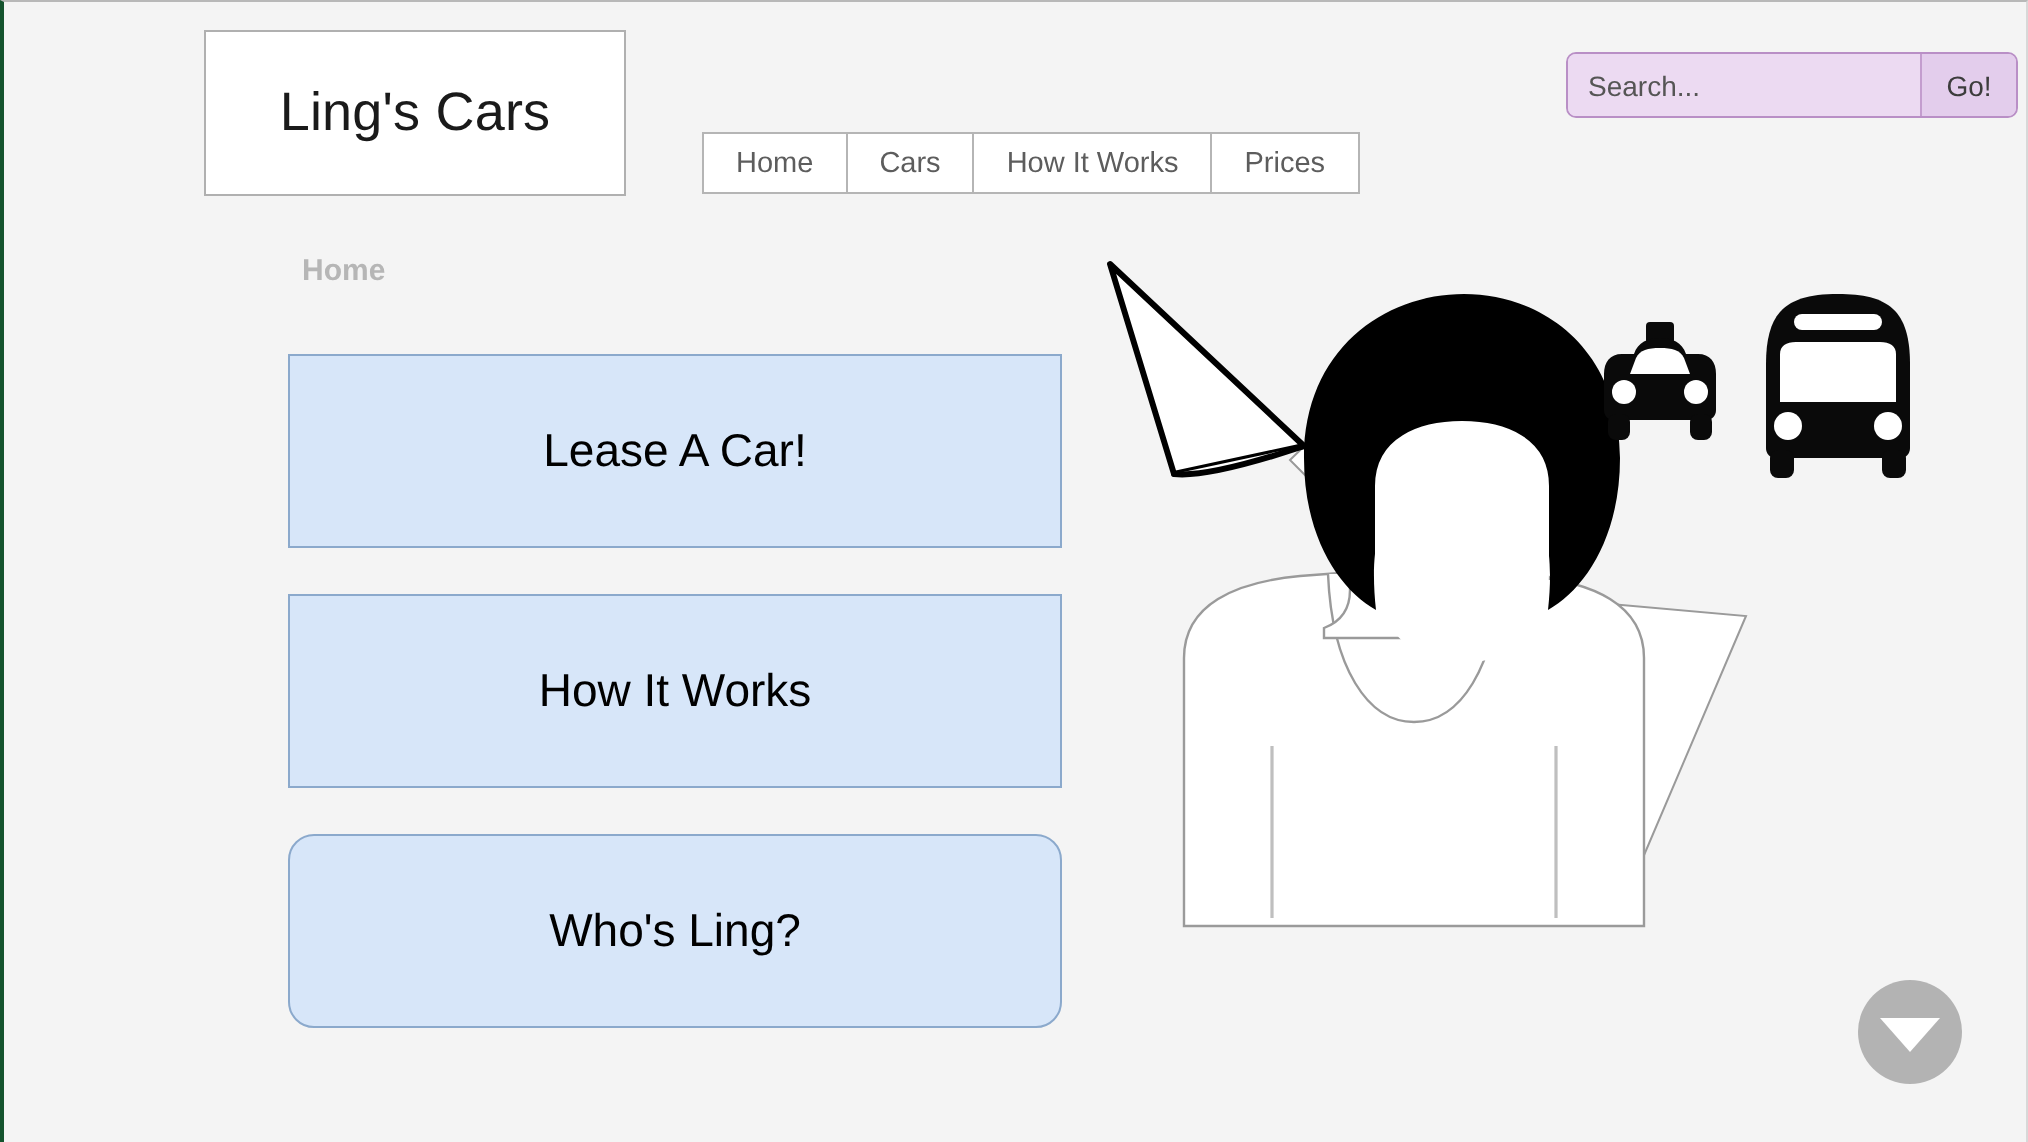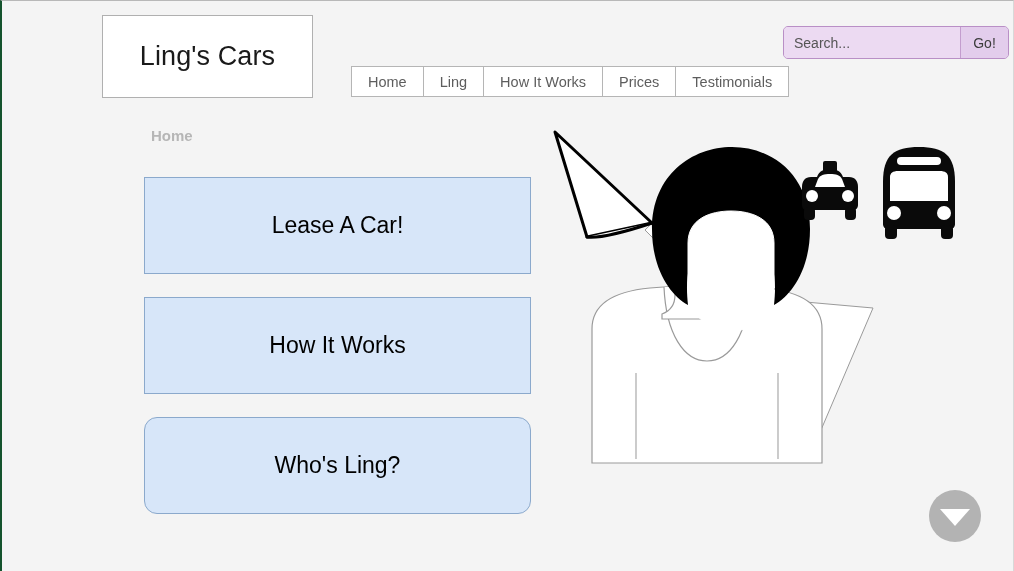--- a/index.html
+++ b/index.html
@@ -179,24 +179,23 @@
     <div id="logo-text">Ling's Cars</div>
   </div>
 
   <div id="search-wrap">
     <input id="search-input" type="text" placeholder="Search..." style="">
     <button id="search-go">Go!</button>
   </div>
 
   <nav id="nav">
     <div class="nav-item">Home</div>
-    <div class="nav-item">Ling</div>
+    <div class="nav-item">Cars</div>
     <div class="nav-item">How It Works</div>
     <div class="nav-item">Prices</div>
-    <div class="nav-item">Testimonials</div>
   </nav>
 
   <div id="breadcrumb">Home</div>
 
   <div class="big-button" id="btn-lease">
     <span>Lease A Car!</span>
   </div>
   <div class="big-button" id="btn-how">
     <span>How It Works</span>
   </div>

